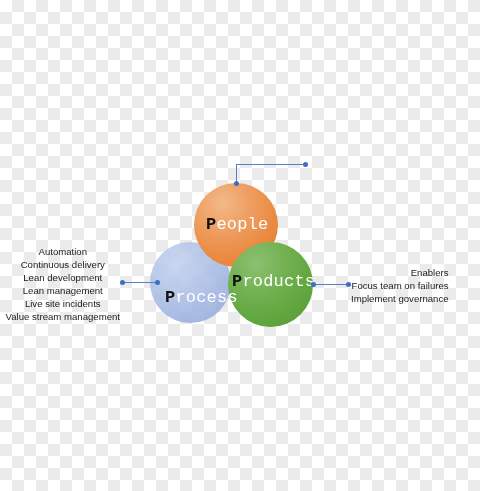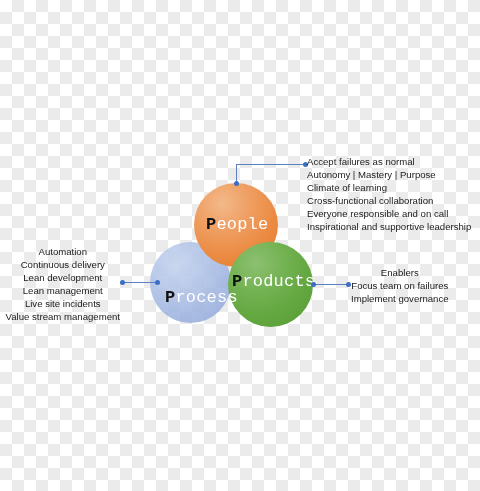--- a/index.html
+++ b/index.html
@@ -122,21 +122,21 @@
     z-index: 8;
     font-family: "Liberation Sans", sans-serif;
     font-size: 9.6px;
     line-height: 13.1px;
     color: #1b1b1b;
     white-space: nowrap;
   }
 
   #annot-people   { left: 307px; top: 155px; text-align: left; }
   #annot-process  { right: 360px; top: 245px; text-align: center; }
-  #annot-products { left: 351px; top: 266px; text-align: center; }
+  #annot-products { left: 351px; top: 266px; text-align: right; }
 
   .annot div { white-space: nowrap; }
 </style>
 </head>
 <body>
 
 <div id="canvas">
 
   <div class="venn-circle" id="circle-process"></div>
 
@@ -156,28 +156,20 @@
   <div class="conn-dot" id="dot-people-text"></div>
 
   <div class="conn-line conn-h" id="conn-process-h"></div>
   <div class="conn-dot" id="dot-process-text"></div>
   <div class="conn-dot" id="dot-process-circle"></div>
 
   <div class="conn-line conn-h" id="conn-products-h"></div>
   <div class="conn-dot" id="dot-products-circle"></div>
   <div class="conn-dot" id="dot-products-text"></div>
 
-  <div class="annot" id="annot-people">
-    <div>Accept failures as normal</div>
-    <div>Autonomy | Mastery | Purpose</div>
-    <div>Climate of learning</div>
-    <div>Cross-functional collaboration</div>
-    <div>Everyone responsible and on call</div>
-    <div>Inspirational and supportive leadership</div>
-  </div>
 
   <div class="annot" id="annot-process">
     <div>Automation</div>
     <div>Continuous delivery</div>
     <div>Lean development</div>
     <div>Lean management</div>
     <div>Live site incidents</div>
     <div>Value stream management</div>
   </div>
 

